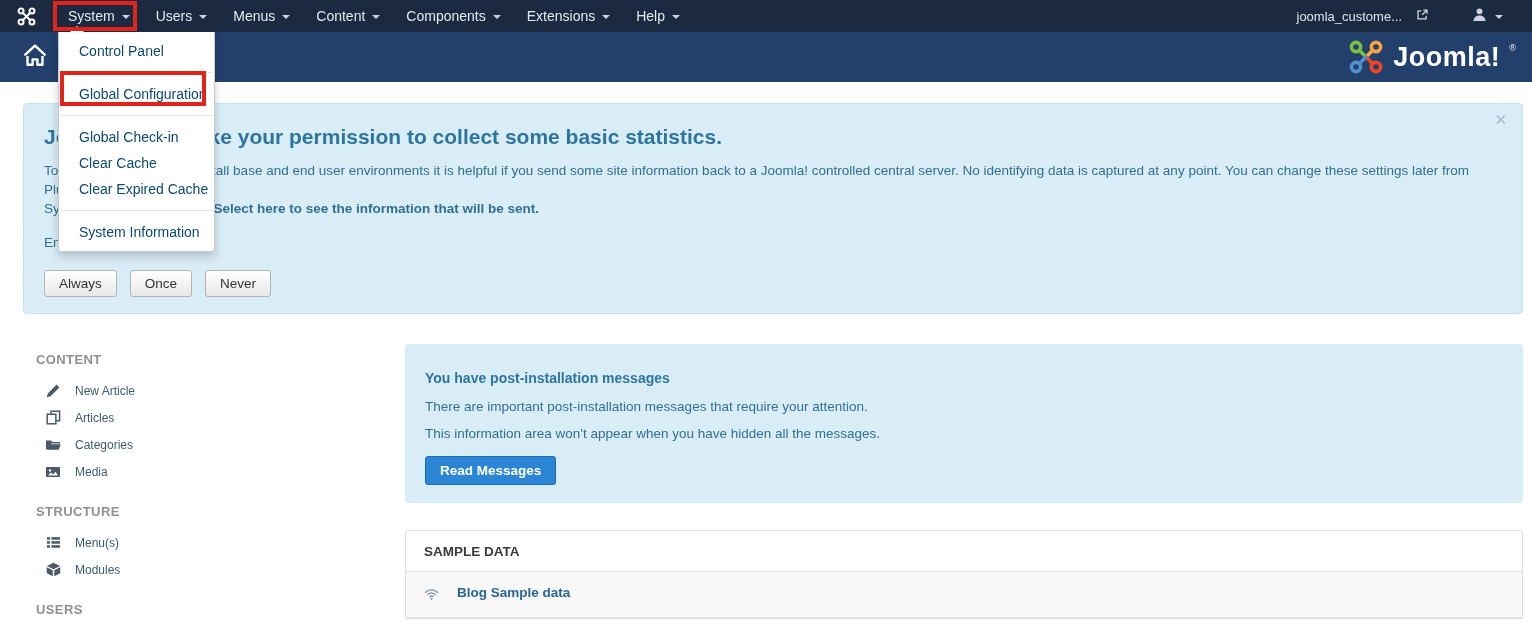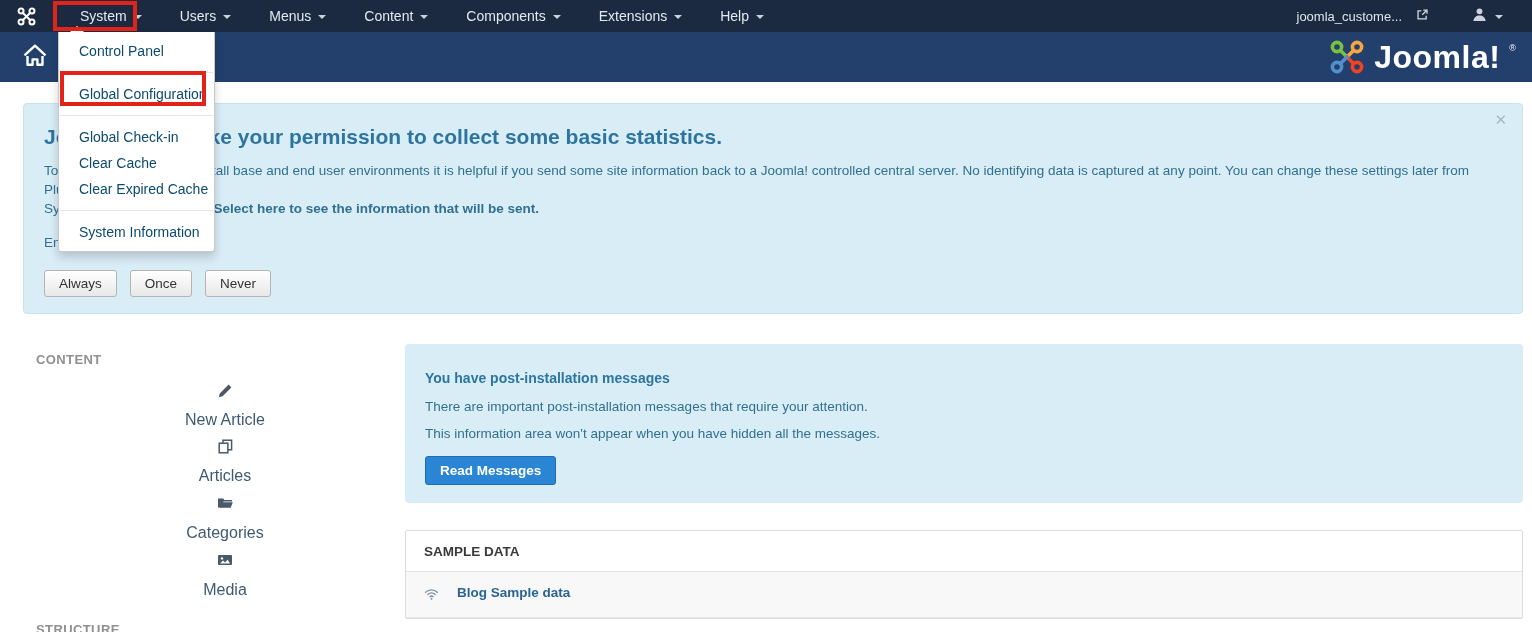--- a/index.html
+++ b/index.html
@@ -13,21 +13,20 @@
   }
 
   
   .topnav {
     height: 32px;
     background: #1b2a40;
     display: flex;
     align-items: center;
     color: #e7ebf0;
     font-size: 14px;
-    gap: 12px;
   }
   .brand-icon { margin: 0 19px 0 17px; display: flex; align-items: center; }
   .nav-item {
     display: flex; align-items: center; gap: 7px;
     padding: 0 13px; height: 32px; cursor: pointer;
     color: #e3e9f0;
   }
   .caret-down {
     width: 0; height: 0;
     border-left: 4px solid transparent;
@@ -43,21 +42,21 @@
   
   .subheader {
     height: 50px;
     background: #23406d;
     display: flex;
     align-items: center;
     justify-content: space-between;
     padding: 0 16px 0 23px;
   }
   .logo { display: flex; align-items: center; gap: 9px; }
-  .logo-text { color: #fff; font-size: 32px; font-weight: bold; letter-spacing: .5px; }
+  .logo-text { color: #fff; font-size: 27px; font-weight: bold; letter-spacing: .5px; }
   .logo-reg { color: #fff; font-size: 9px; vertical-align: super; position: relative; top: -9px; }
 
   
   .page { padding: 21px 9px 0 23px; }
 
   
   .stats-banner {
     position: relative;
     background: #d9edf7;
     border: 1px solid #c5e3f1;
@@ -89,23 +88,22 @@
   .sidebar { width: 382px; flex: none; padding-left: 13px; }
   .sidebar-header {
     font-size: 13px; font-weight: bold; color: #909090;
     letter-spacing: .4px; margin: 8px 0 16px;
   }
   .sidebar-header + .sidebar-header,
   .sidebar-item + .sidebar-header { margin-top: 24px; }
   .sidebar-item {
     display: flex; align-items: center; gap: 14px;
     margin: 0 0 11px 9px;
-    color: #3e5a73; font-size: 16px; cursor: pointer;
+    color: #3e5a73; font-size: 12px; cursor: pointer;
     line-height: 16px;
-    flex-direction: column;
   }
   .sidebar-item .icn { display: flex; width: 16px; justify-content: center; }
 
   .main { flex: 1; }
 
   
   .panel-info {
     background: #d9edf7;
     border-radius: 4px;
     padding: 16px 20px 18px;

